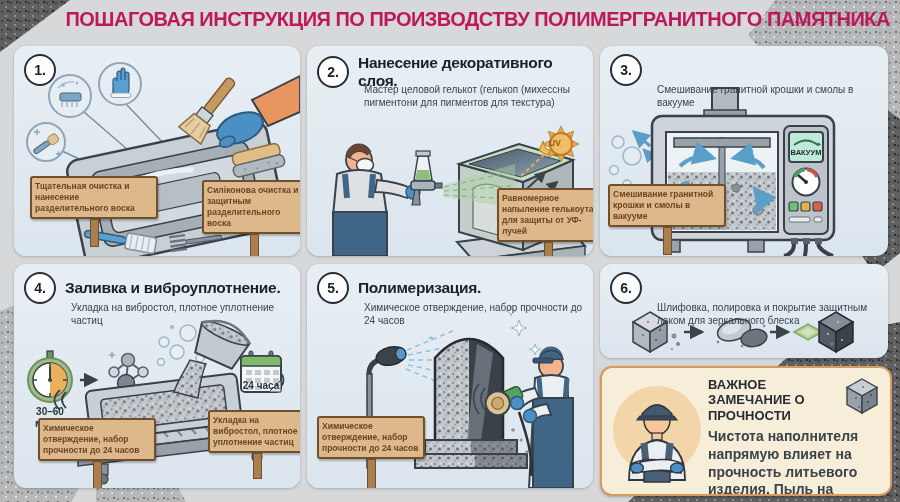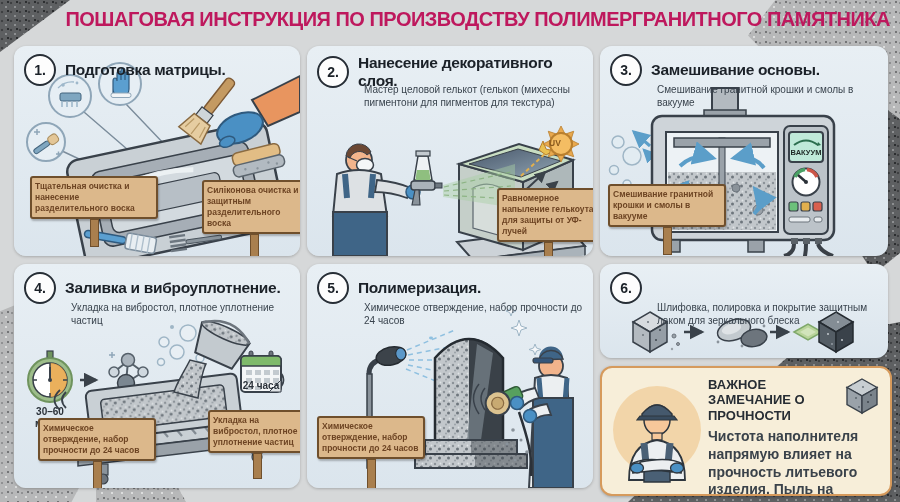--- a/index.html
+++ b/index.html
@@ -78,21 +78,20 @@
   <div class="bg-shape granite-dark" style="left:842px;top:98px;width:58px;height:176px;clip-path:polygon(0 28%,50% 0,100% 12%,100% 88%,55% 100%,0 72%)"></div>
   <div class="bg-shape granite-dark" style="left:628px;top:322px;width:272px;height:180px;clip-path:polygon(100% 0,100% 100%,0 100%,34% 52%,66% 10%)"></div>
   <div class="bg-shape granite-light" style="left:0;top:290px;width:130px;height:212px;clip-path:polygon(0 10%,40% 0,100% 48%,55% 100%,0 100%)"></div>
   <div class="bg-shape granite-light" style="left:96px;top:436px;width:90px;height:66px;clip-path:polygon(0 40%,60% 0,100% 100%,0 100%)"></div>
 
   <div class="main-title">ПОШАГОВАЯ ИНСТРУКЦИЯ ПО ПРОИЗВОДСТВУ ПОЛИМЕРГРАНИТНОГО ПАМЯТНИКА</div>
 
   <div class="panel" style="left:14px;top:46px;width:286px;height:210px">
     <div class="panel-header">
       <div class="step-num">1.</div>
-      <div class="step-title">Подготовка матрицы.</div>
     </div>
     <svg class="art" viewBox="0 0 286 210">
       <path d="M70,66 L128,116 M112,58 L152,100 M46,104 L118,138" stroke="#7b8c9b" stroke-width="1.4" fill="none"></path>
 
       <g transform="translate(162,148) rotate(-12)">
         <rect x="-102" y="-54" width="204" height="108" rx="12" fill="#c9d0d5" stroke="#39414a" stroke-width="2.5"></rect>
         <rect x="-80" y="-38" width="160" height="76" rx="9" fill="#a6aeb6" stroke="#39414a" stroke-width="1.6"></rect>
         <rect x="-69" y="-26" width="138" height="52" rx="7" fill="#d3dadf" stroke="#39414a" stroke-width="1.5"></rect>
         <rect x="-46" y="-13" width="92" height="26" rx="5" fill="#b7bfc6" stroke="#39414a" stroke-width="1.2"></rect>
         <path d="M-40,-20 q30,-7 62,0" stroke="#eef3f5" stroke-width="5" fill="none" opacity="0.9"></path>
@@ -222,21 +221,20 @@
     <div class="uv-label" style="left:242px;top:92px;width:24px">UV</div>
     <div class="sign-wrap" style="left:190px;top:142px">
       <div class="sign-board" style="width:92px">Равномерное напыление гелькоута для защиты от УФ-лучей</div>
       <div class="sign-post" style="height:18px"></div>
     </div>
   </div>
 
   <div class="panel" style="left:600px;top:46px;width:288px;height:210px">
     <div class="panel-header">
       <div class="step-num">3.</div>
-      <div class="step-title">Замешивание основы.</div>
     </div>
     <div class="step-sub">Смешивание гранитной крошки и смолы в вакууме</div>
     <svg class="art" viewBox="0 0 288 210">
       <g>
         <circle cx="18" cy="96" r="6" fill="#e2ecf2" stroke="#9fb6c6" stroke-width="1.5"></circle>
         <circle cx="32" cy="110" r="9" fill="#e2ecf2" stroke="#9fb6c6" stroke-width="1.5"></circle>
         <circle cx="14" cy="124" r="4.5" fill="#e2ecf2" stroke="#9fb6c6" stroke-width="1.5"></circle>
         <circle cx="27" cy="138" r="4" fill="#e2ecf2" stroke="#9fb6c6" stroke-width="1.5"></circle>
         <path d="M50,100 L34,86" stroke="#5b9ec9" stroke-width="3" marker-end="url(#ahb)"></path>
         <path d="M58,118 L44,104" stroke="#5b9ec9" stroke-width="2.4" marker-end="url(#ahb)"></path>

